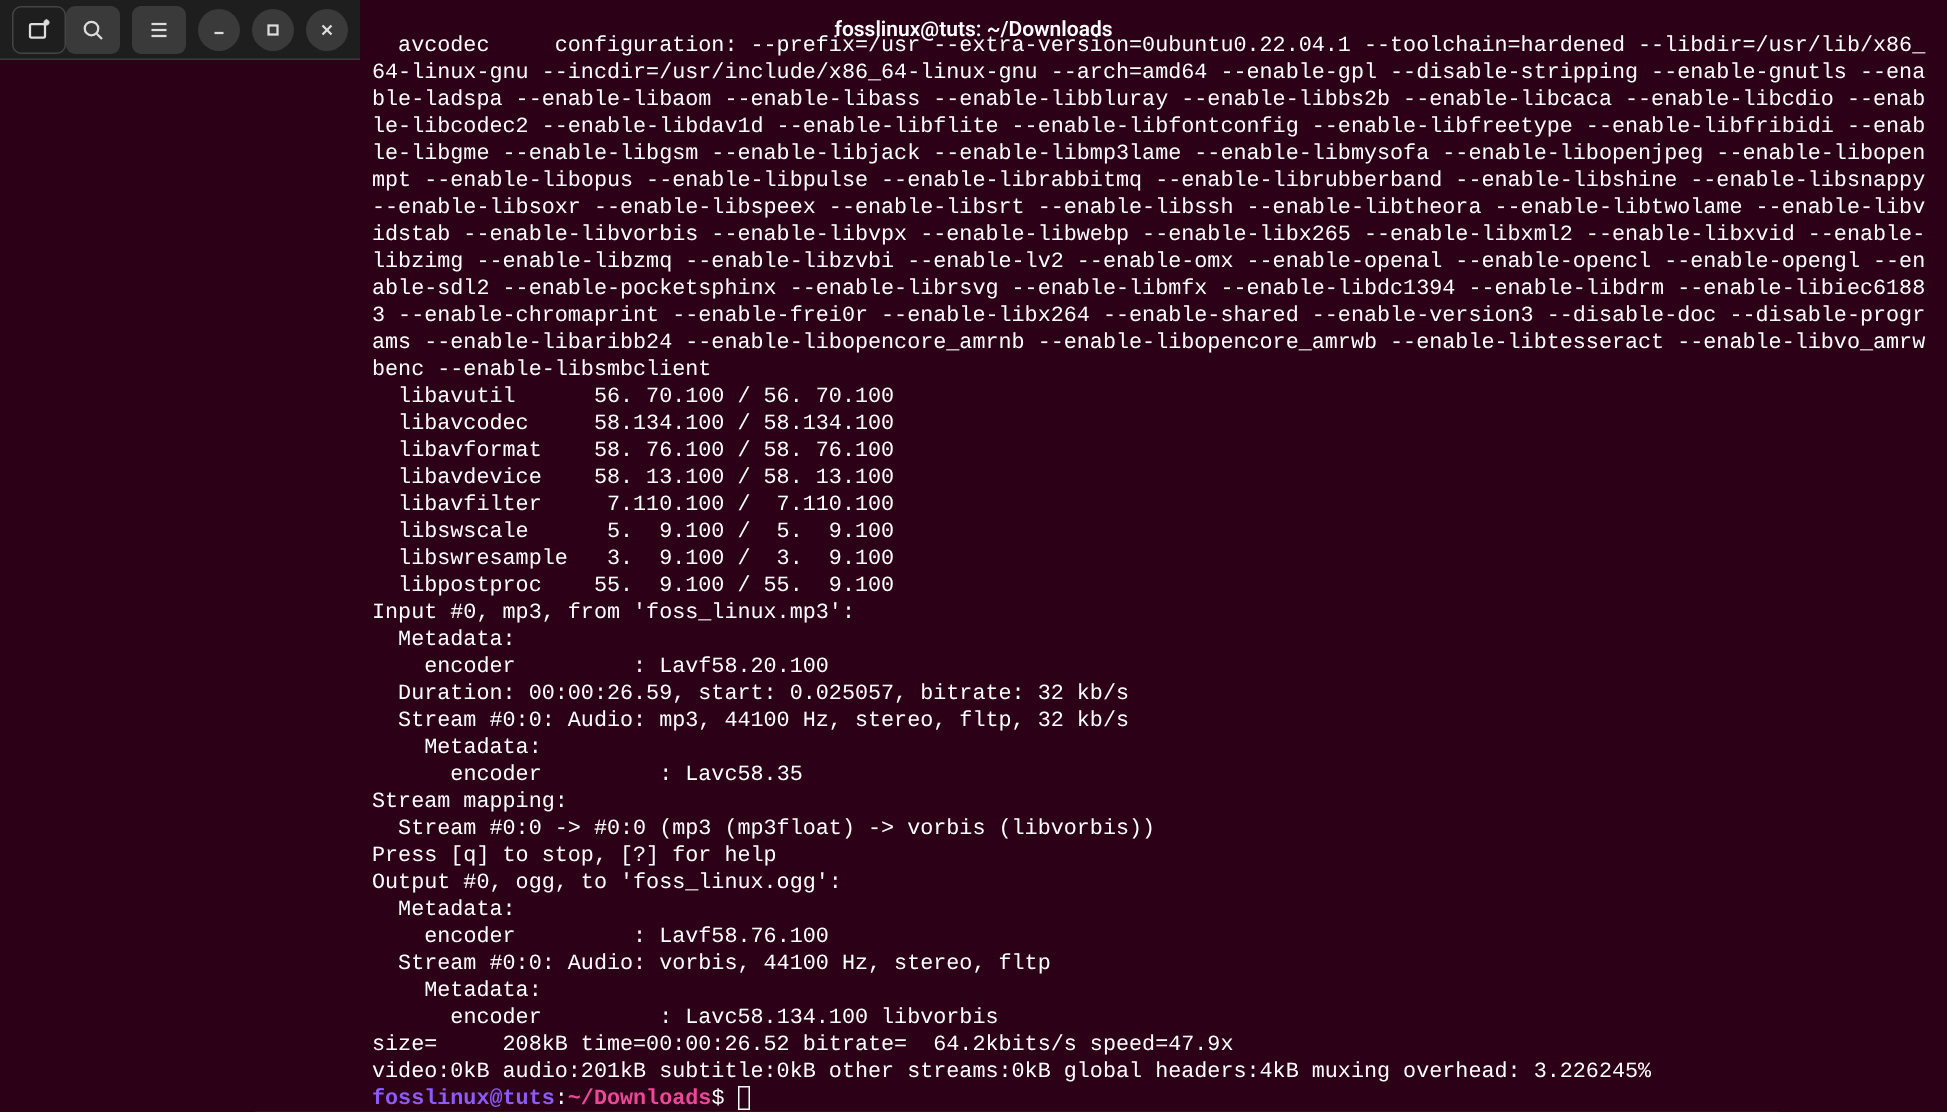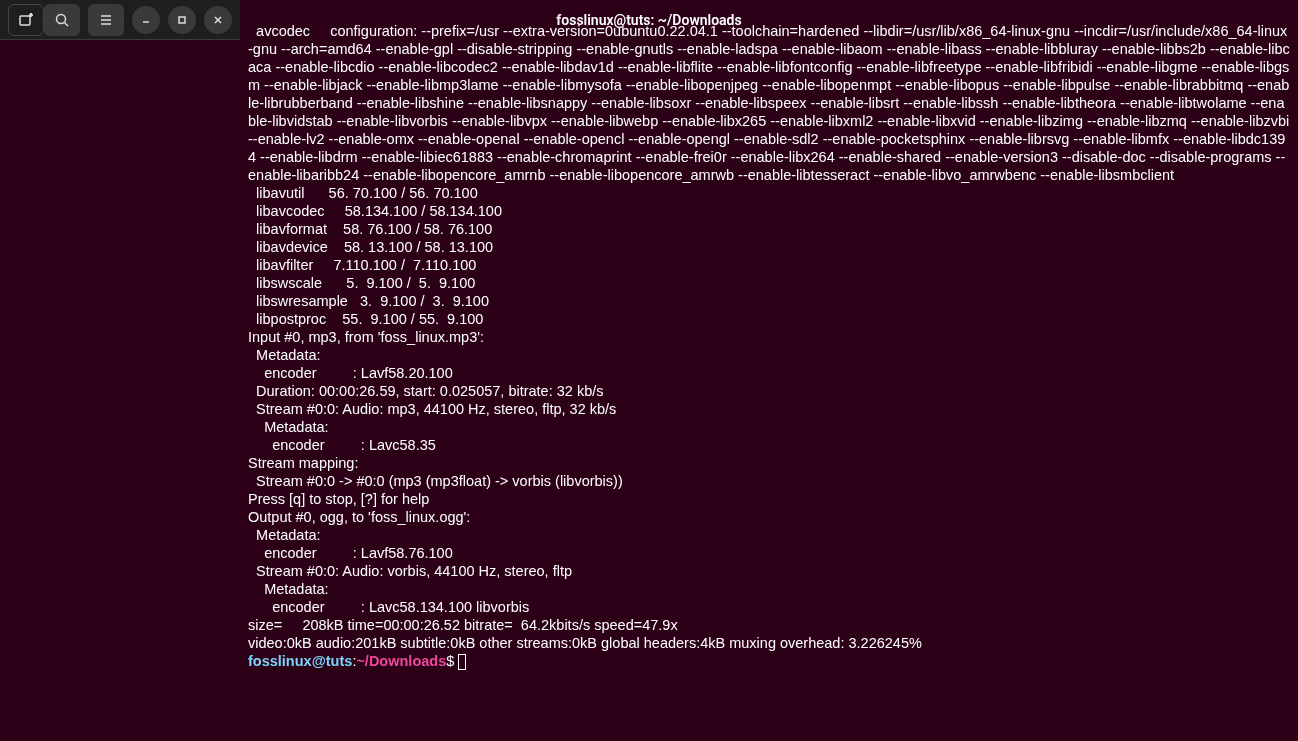--- a/index.html
+++ b/index.html
@@ -74,30 +74,30 @@
     }
     .tb-btn.window-control {
       width: 28px;
       height: 28px;
       border-radius: 50%;
       background: #3a3a3a;
     }
     .terminal-content {
       flex: 1;
       padding: 4px 8px;
-      font-family: Liberation Sans, sans-serif;
+      font-family: Liberation Mono, monospace;
       font-size: 14.5px;
       line-height: 18px;
       color: #ffffff;
       white-space: pre;
       overflow: hidden;
       letter-spacing: 0;
     }
     .prompt-user {
-      color: #7dd3fc;
+      color: #8b5cf6;
       font-weight: bold;
     }
     .prompt-path {
       color: #ec4899;
       font-weight: bold;
     }
     .prompt-dollar {
       color: #ffffff;
     }
     .cursor {

